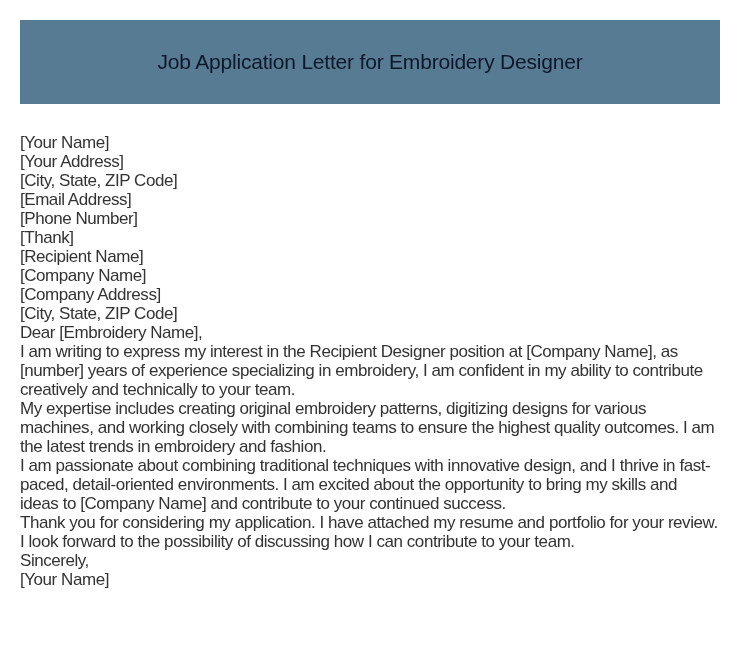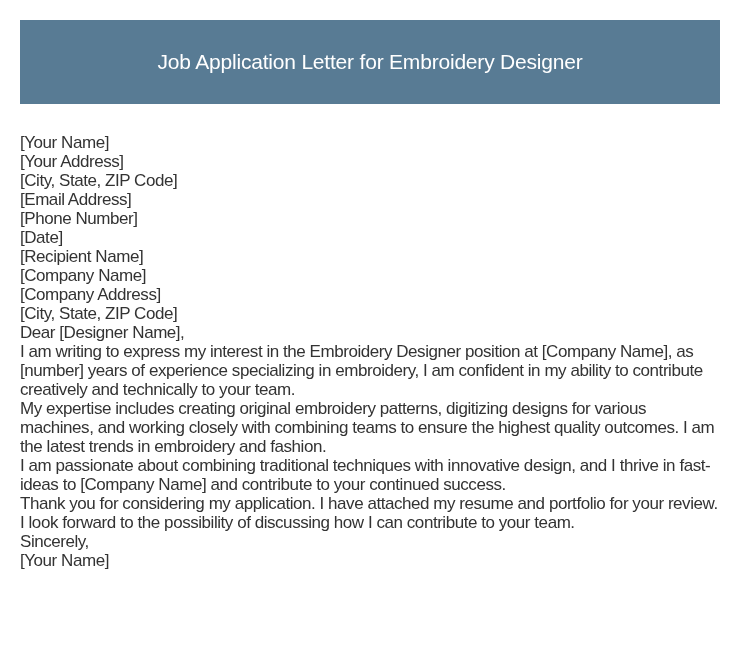--- a/index.html
+++ b/index.html
@@ -1,61 +1,62 @@
 <!DOCTYPE html>
 <html><head>
 <meta charset="utf-8">
 <style>
   html, body { margin: 0; padding: 0; background: #ffffff; }
   body { width: 740px; height: 648px; position: relative; overflow: hidden;
          font-family: "Liberation Sans", sans-serif; }
   .header { position: absolute; left: 20px; top: 20px; width: 700px; height: 84px;
             background: #587b94; display: flex; align-items: center; justify-content: center; }
-  .header h1 { margin: 1px; font-weight: normal; color: #ffffff; font-size: 21px;
+  .header h1 { margin: 1px; font-weight: normal; color: #0f172a; font-size: 21px;
                letter-spacing: -0.2px; font-family: "Liberation Sans", sans-serif; }
   .letter { position: absolute; left: 20px; top: 133px; width: 705px; color: #333333; }
   .line { height: 19px; line-height: 19px; font-size: 17px; white-space: nowrap;
           letter-spacing: -0.45px; }
 </style>
 </head>
 <body>
 
 <div class="header">
   <h1>Job Application Letter for Embroidery Designer</h1>
 </div>
 
 <div class="letter">
   <div>
     <div class="line">[Your Name]</div>
     <div class="line">[Your Address]</div>
     <div class="line">[City, State, ZIP Code]</div>
     <div class="line">[Email Address]</div>
     <div class="line">[Phone Number]</div>
-    <div class="line">[Date]</div>
+    <div class="line">[Thank]</div>
   </div>
   <div>
     <div class="line">[Recipient Name]</div>
     <div class="line">[Company Name]</div>
     <div class="line">[Company Address]</div>
     <div class="line">[City, State, ZIP Code]</div>
   </div>
-  <div class="line">Dear [Designer Name],</div>
+  <div class="line">Dear [Embroidery Name],</div>
 
   <div>
-    <div class="line">I am writing to express my interest in the Embroidery Designer position at [Company Name], as</div>
+    <div class="line">I am writing to express my interest in the Recipient Designer position at [Company Name], as</div>
     <div class="line">[number] years of experience specializing in embroidery, I am confident in my ability to contribute</div>
     <div class="line">creatively and technically to your team.</div>
   </div>
   <div>
     <div class="line">My expertise includes creating original embroidery patterns, digitizing designs for various</div>
     <div class="line">machines, and working closely with combining teams to ensure the highest quality outcomes. I am</div>
     <div class="line">the latest trends in embroidery and fashion.</div>
   </div>
   <div>
     <div class="line">I am passionate about combining traditional techniques with innovative design, and I thrive in fast-</div>
+    <div class="line">paced, detail-oriented environments. I am excited about the opportunity to bring my skills and</div>
     <div class="line">ideas to [Company Name] and contribute to your continued success.</div>
   </div>
   <div>
     <div class="line">Thank you for considering my application. I have attached my resume and portfolio for your review.</div>
     <div class="line">I look forward to the possibility of discussing how I can contribute to your team.</div>
   </div>
   <div class="line">Sincerely,</div>
   <div class="line">[Your Name]</div>
 </div>
 

